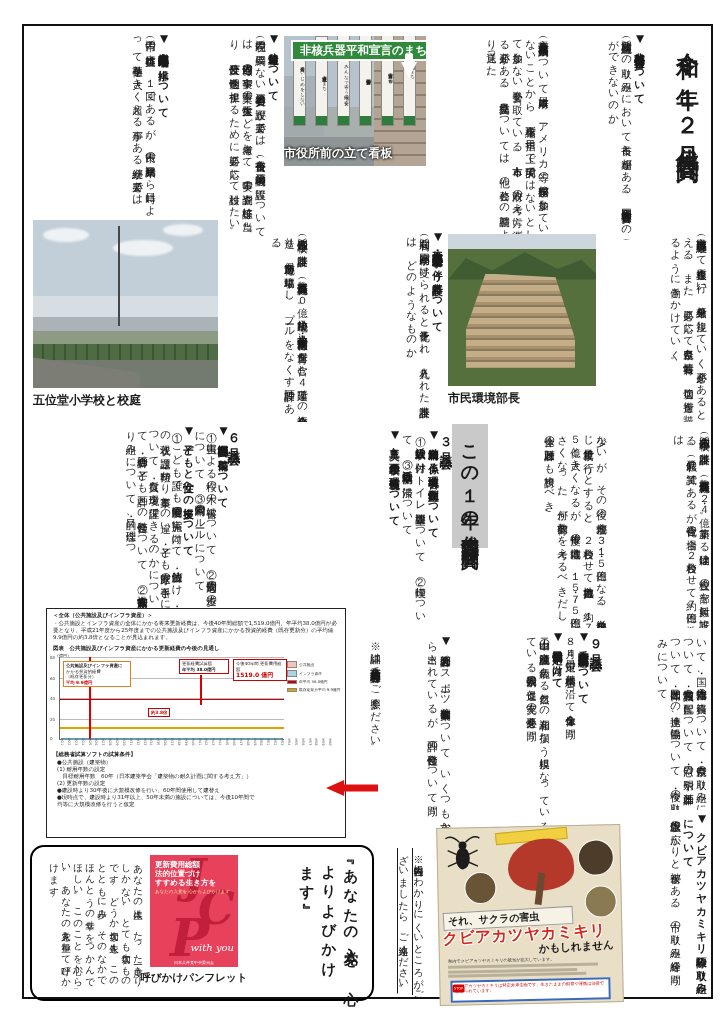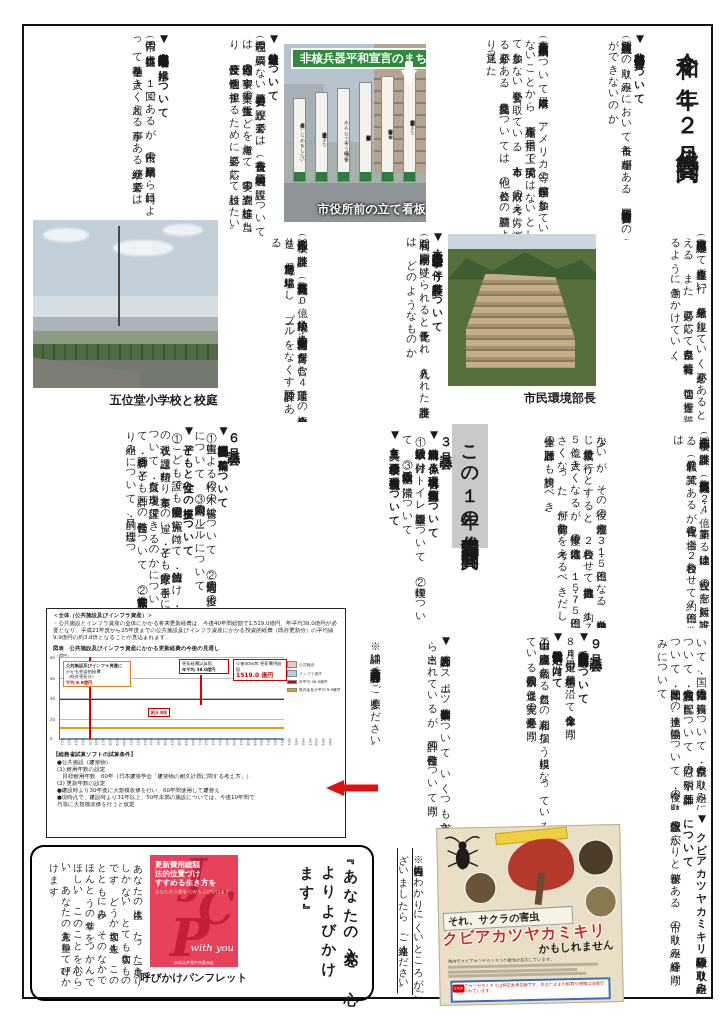--- a/index.html
+++ b/index.html
@@ -17,25 +17,25 @@
 
   .main-title{position:absolute;left:648px;top:34px;height:214px;width:56px;writing-mode:vertical-rl;
       font-family:"DejaVu Sans","Liberation Sans",sans-serif;font-weight:700;font-size:23px;letter-spacing:4px;}
   .year-head{position:absolute;left:452px;top:424px;writing-mode:vertical-rl;background:#c9c9c9;
       font-family:"DejaVu Sans","Liberation Sans",sans-serif;font-weight:700;font-size:18px;
       letter-spacing:2px;padding:8px 6px;}
 
   
   .photo{position:absolute;overflow:hidden;}
   .pcap{position:absolute;font-family:"DejaVu Sans","Liberation Sans",sans-serif;
-        font-weight:700;font-size:12px;text-align:right;}
+        font-weight:700;font-size:12px;text-align:left;}
   .pcap-on{color:#fff;text-shadow:0 0 3px #000,0 0 3px #000;}
 
   
-  #ph-signs{left:284px;top:44px;width:142px;height:178px;
+  #ph-signs{left:284px;top:36px;width:142px;height:130px;
     background:linear-gradient(#b6c3cc 0 55%, #a8b0ae 55% 78%, #8f9597 78% 100%);}
   .bldg{position:absolute;right:0;top:0;width:52px;height:130px;background:#b3a493;
     background-image:repeating-linear-gradient(#0000 0 10px,#8d7f6f 10px 12px);}
   .bldg2{position:absolute;left:0;top:40px;width:40px;height:60px;background:#9fa8ad;opacity:.7;}
   .sign{position:absolute;bottom:40px;width:11px;background:#f4f2ec;border:1px solid #8a8a84;
     writing-mode:vertical-rl;font-size:4.5px;line-height:5px;letter-spacing:0;
     color:#222;overflow:hidden;text-align:center;}
   .sign::after{content:"";position:absolute;left:0;bottom:0;width:100%;height:9px;background:#2e7d3e;}
   .green-label{position:absolute;left:7px;top:4px;background:#2f8a3c;border:2px solid #fff;
     color:#fff;font-family:"DejaVu Sans","Liberation Sans",sans-serif;font-weight:700;

